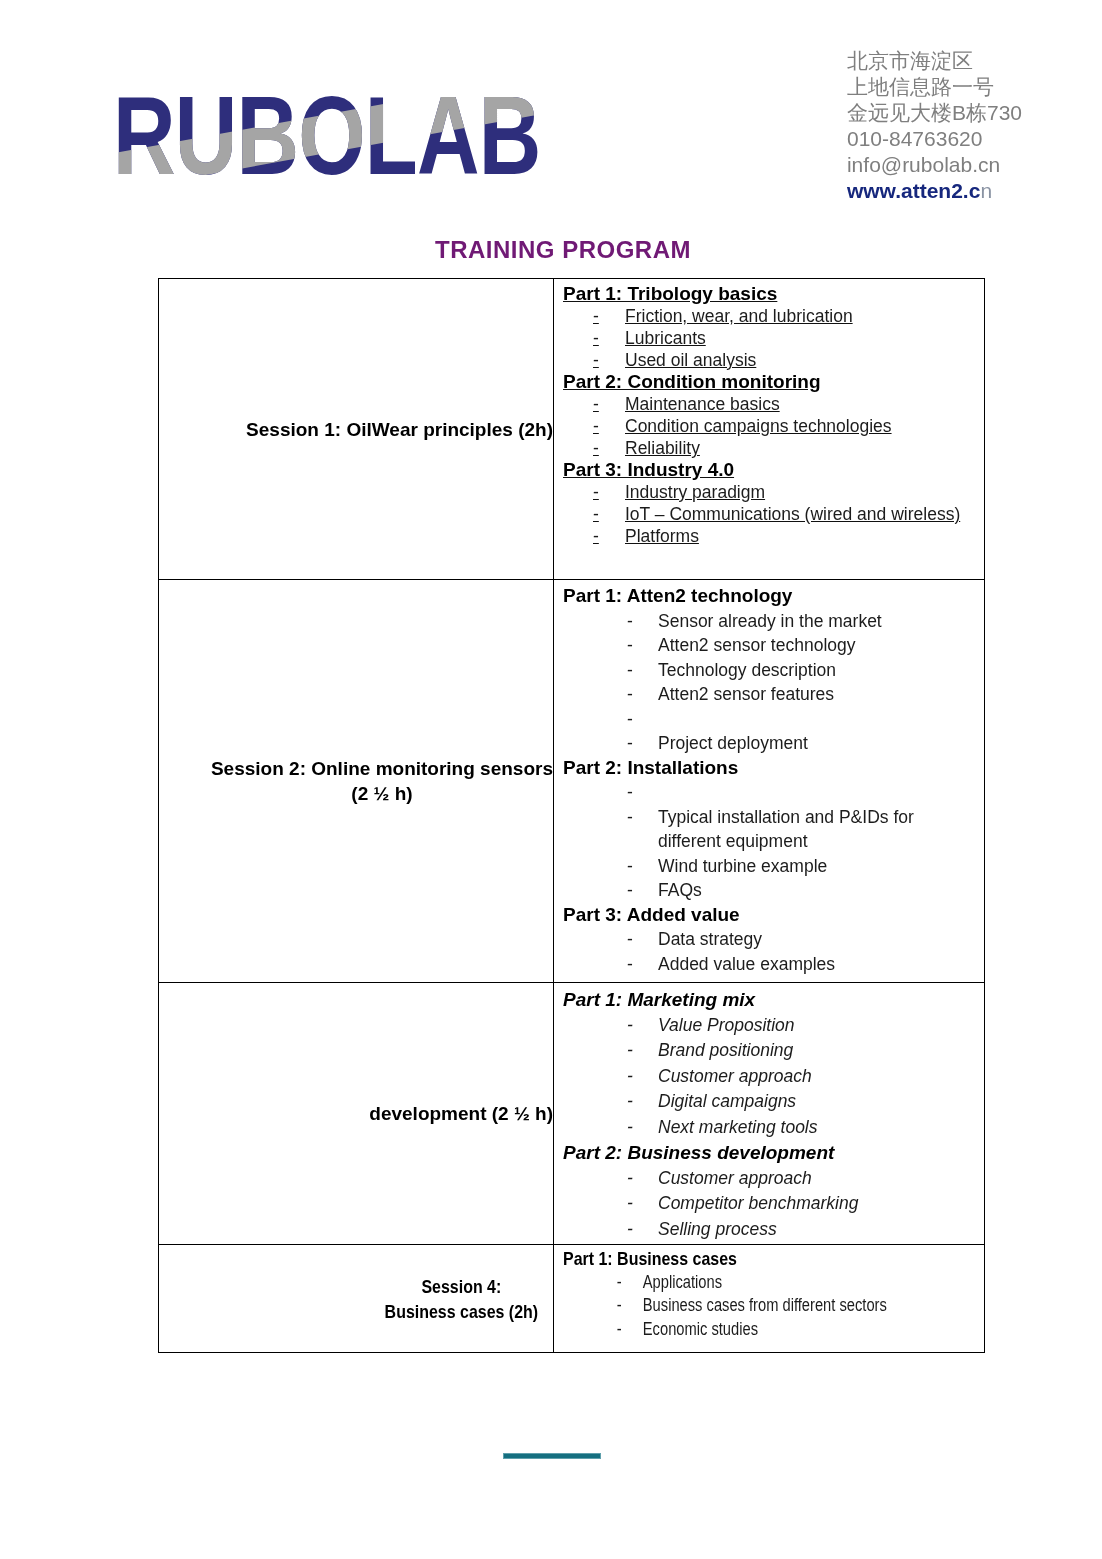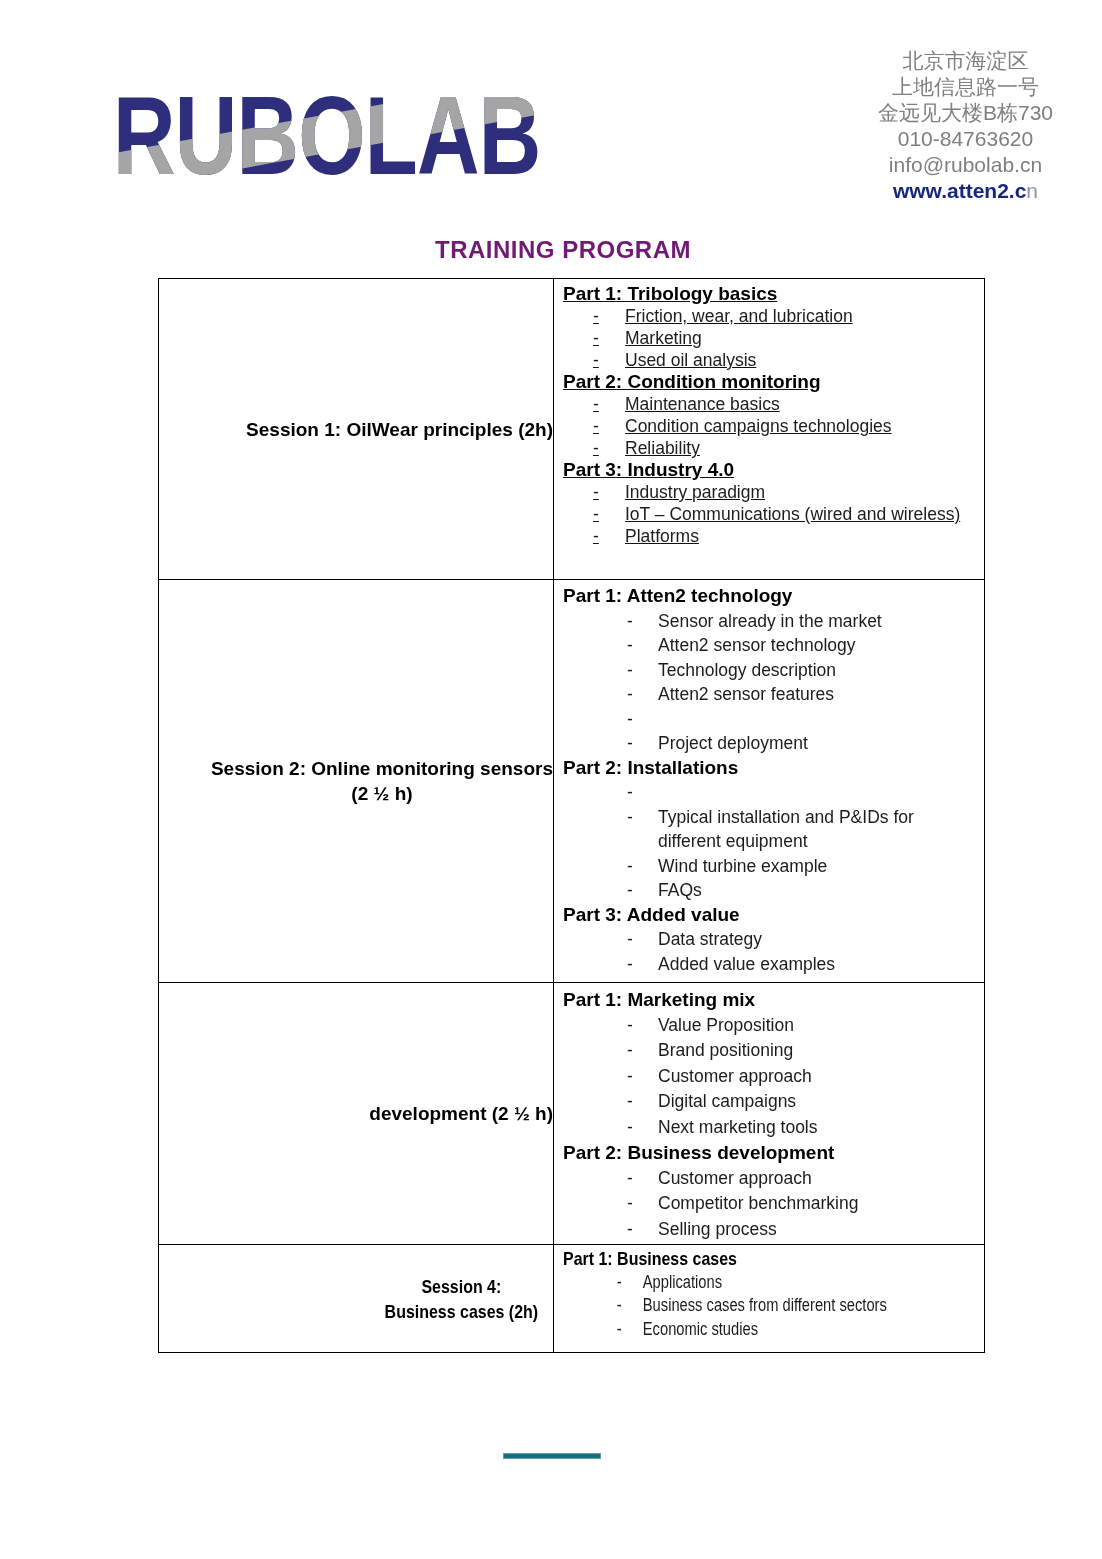--- a/index.html
+++ b/index.html
@@ -6,22 +6,22 @@
   html,body { background:#ffffff; }
   body {
     width:1102px; height:1559px; position:relative;
     font-family:"Liberation Sans","DejaVu Sans",sans-serif;
     color:#111;
   }
   .page { position:absolute; inset:0; background:#fff; }
 
   
   .address {
-    position:absolute; top:48px; right:49px;
-    text-align:center; color:#7f7f7f;
+    position:absolute; top:48px; right:80px;
+    text-align:left; color:#7f7f7f;
     font-size:21px; line-height:26px;
   }
   .address .site { font-weight:bold; color:#16277d; }
   .address .site .tail { font-weight:normal; color:#8a93a3; }
 
   
   .logo {
     position:absolute; left:113px; top:81px;
     font-size:111px; line-height:111px; font-weight:bold;
     letter-spacing:-1px; white-space:nowrap;
@@ -64,21 +64,21 @@
   .tcell.right { flex:1; padding:4px 6px 0 9px; }
 
   .part-heading { font-weight:bold; font-size:19px; color:#000; }
   .item { display:flex; font-size:17.5px; color:#1c1c1c; }
   .item .dash { flex:none; }
   .item .itxt { flex:1; }
 
   
   .trow:nth-child(1) .tcell.right { line-height:22px;text-decoration:underline; }
   .trow:nth-child(2) .tcell.right { line-height:24.5px; }
-  .trow:nth-child(3) .tcell.right { line-height:25.5px; }
+  .trow:nth-child(3) .tcell.right { line-height:25.5px;font-style:italic; }
   .trow:nth-child(4) .tcell.right { line-height:23.5px; padding-top:2px; }
 
   .trow:nth-child(1) .dash { margin-left:30px; width:32px; }
   .trow:nth-child(2) .dash,
   .trow:nth-child(3) .dash,
   .trow:nth-child(4) .dash { margin-left:64px; width:31px; }
 
   
   .trow:nth-child(4) .session-text { transform:scaleX(0.84); transform-origin:center center; }
   .trow:nth-child(4) .content      { transform:scaleX(0.84); transform-origin:left top; }
@@ -120,21 +120,21 @@
         </div>
         <div class="tcell right">
           <div class="content">
             <div class="part-heading">Part 1: Tribology basics</div>
             <div class="item">
               <div class="dash">-</div>
               <div class="itxt">Friction, wear, and lubrication</div>
             </div>
             <div class="item">
               <div class="dash">-</div>
-              <div class="itxt">Marketing</div>
+              <div class="itxt">Lubricants</div>
             </div>
             <div class="item">
               <div class="dash">-</div>
               <div class="itxt">Used oil analysis</div>
             </div>
             <div class="part-heading">Part 2: Condition monitoring</div>
             <div class="item">
               <div class="dash">-</div>
               <div class="itxt">Maintenance basics</div>
             </div>

